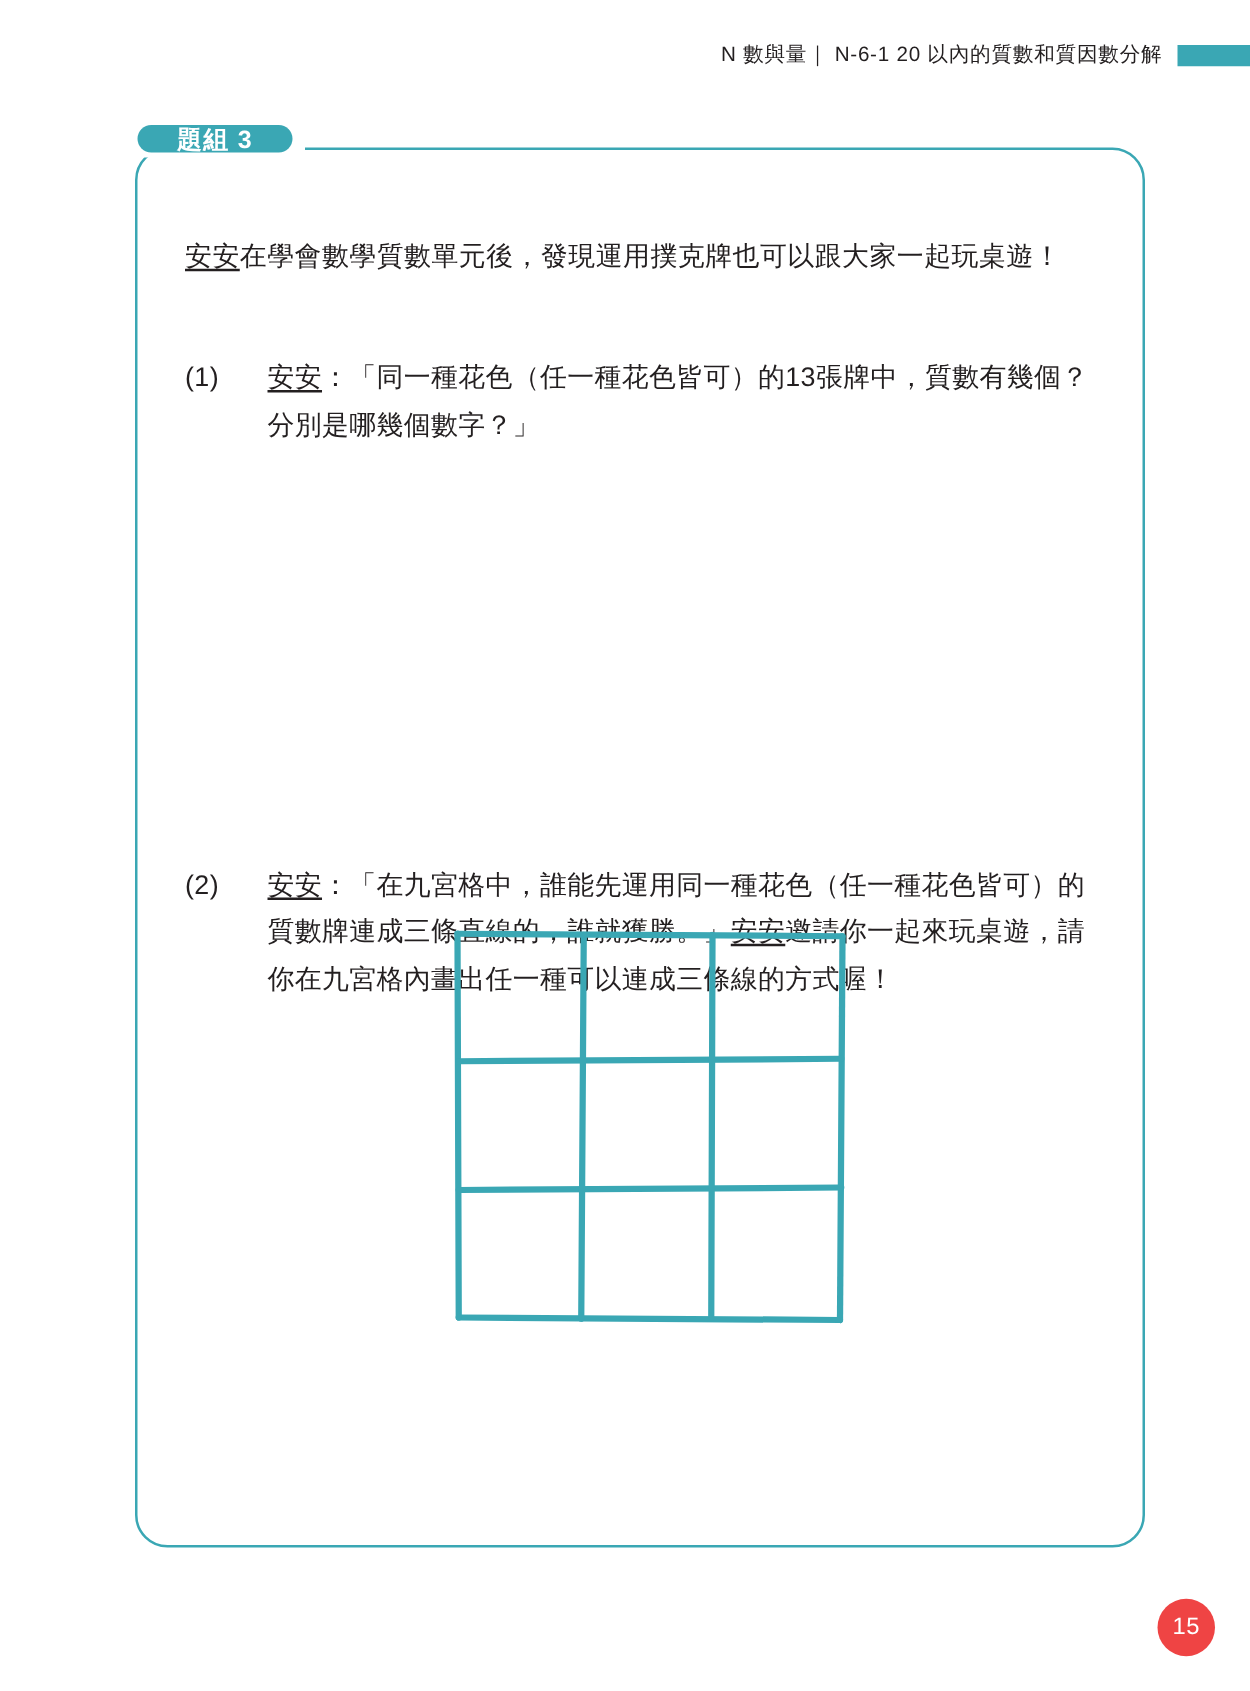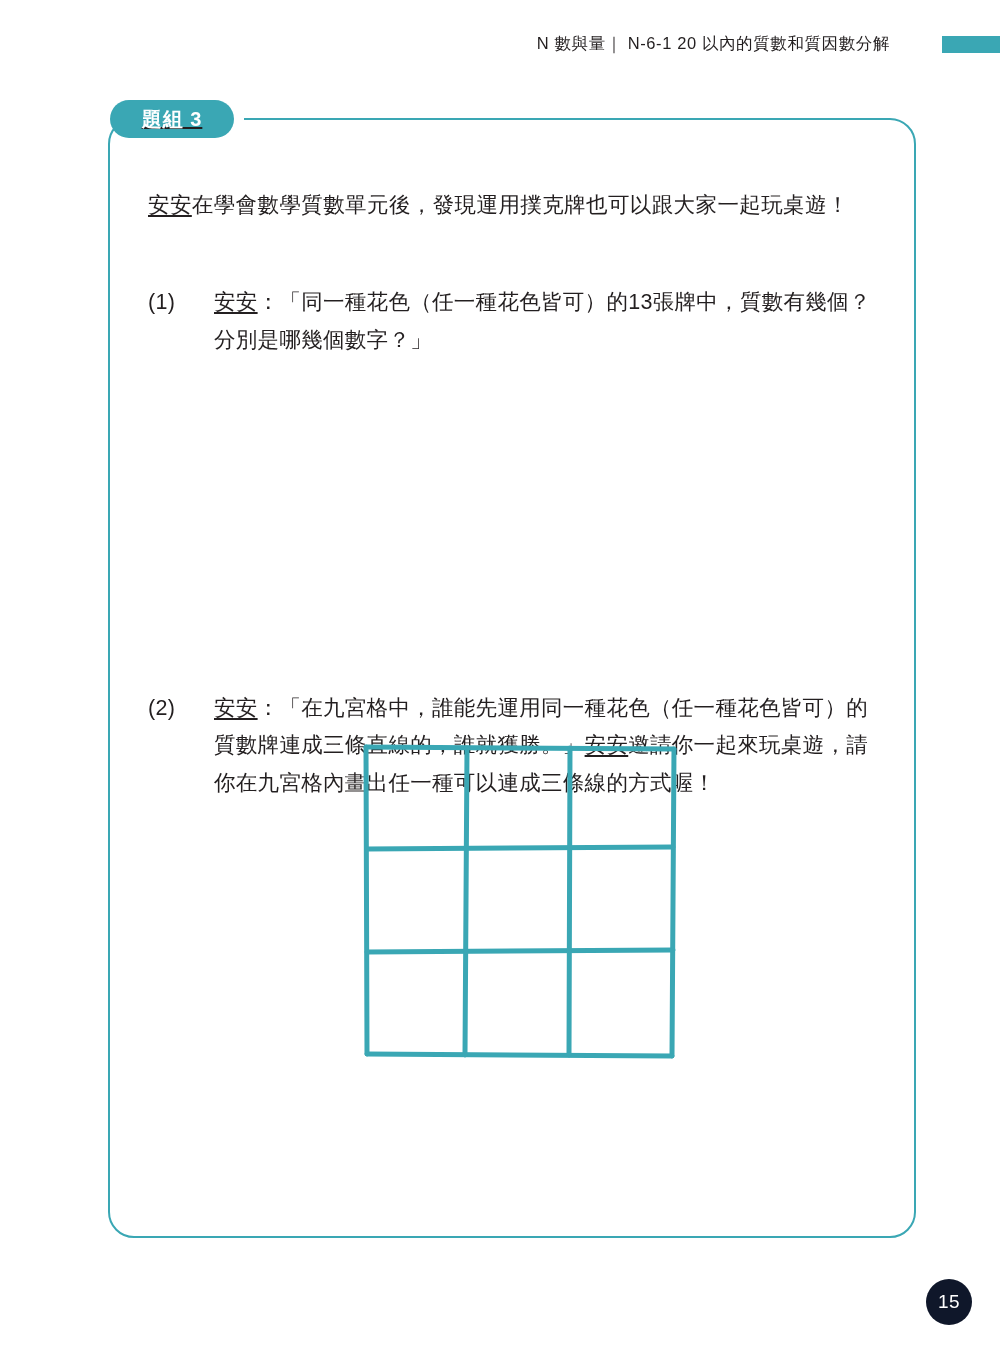--- a/index.html
+++ b/index.html
@@ -19,21 +19,20 @@
   
   .header {
     position: absolute;
     top: 30px;
     left: 0;
     width: 1000px;
     height: 28px;
     display: flex;
     align-items: center;
     justify-content: flex-end;
-    gap: 40px;
   }
   .header-text {
     font-size: 16.5px;
     letter-spacing: 0.6px;
     color: #231f20;
     white-space: nowrap;
     font-family: "Liberation Sans", sans-serif;
   }
   .header-bar {
     width: 58px;
@@ -62,27 +61,26 @@
     width: 132px;
     height: 14px;
     background: #ffffff;
   }
 
   .tab {
     position: absolute;
     left: 110px;
     top: 100px;
     width: 124px;
-    height: 38px;
+    height: 22px;
     background: #3aa7b4;
     border-radius: 19px;
     display: flex;
     align-items: center;
     justify-content: center;
-    text-decoration: underline;
   }
   .tab-label {
     color: #ffffff;
     font-size: 20px;
     letter-spacing: 1px;
     font-weight: bold;
     font-family: "Liberation Sans", sans-serif;
   }
 
   
@@ -138,21 +136,21 @@
   .grid-svg { display: block; }
 
   
   .page-badge {
     position: absolute;
     right: 28px;
     bottom: 28px;
     width: 46px;
     height: 46px;
     border-radius: 50%;
-    background: #0f172a;
+    background: #ef4444;
     color: #ffffff;
     display: flex;
     align-items: center;
     justify-content: center;
     font-size: 19px;
     letter-spacing: 0.5px;
     font-family: "Liberation Sans", sans-serif;
   }
 </style>
 </head>

